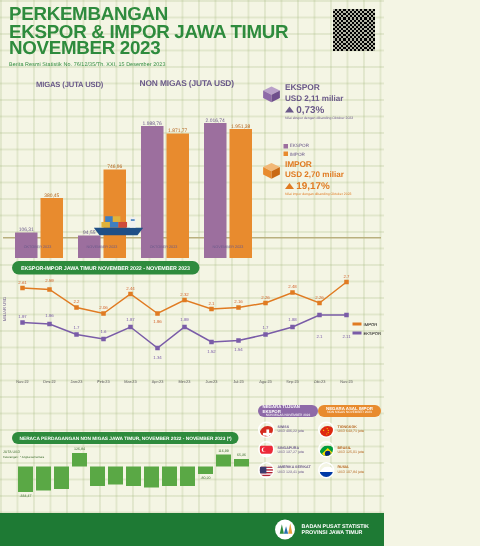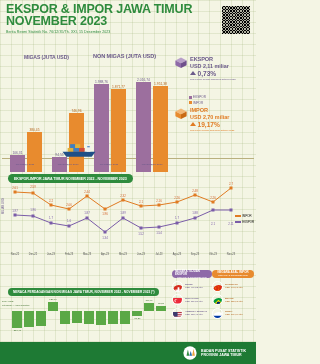--- a/index.html
+++ b/index.html
@@ -126,20 +126,21 @@
   .ftext { color:#fff; font-size:3.6px; font-weight:bold; line-height:4.4px; }
 </style>
 </head>
 <body>
 
 <div class="page">
   <div class="grid-bg"></div>
 
   <div class="header">
     <div class="title">
+      <div>PERKEMBANGAN</div>
       <div>EKSPOR &amp; IMPOR JAWA TIMUR</div>
       <div>NOVEMBER 2023</div>
     </div>
     <div class="subtitle">Berita Resmi Statistik No. 76/12/35/Th. XXI, 15 Desember 2023</div>
     <div class="qr"></div>
   </div>
 
   <div class="sec1">
     <div class="colhead ch-migas">MIGAS (JUTA USD)</div>
     <div class="colhead ch-nonmigas">NON MIGAS (JUTA USD)</div>

